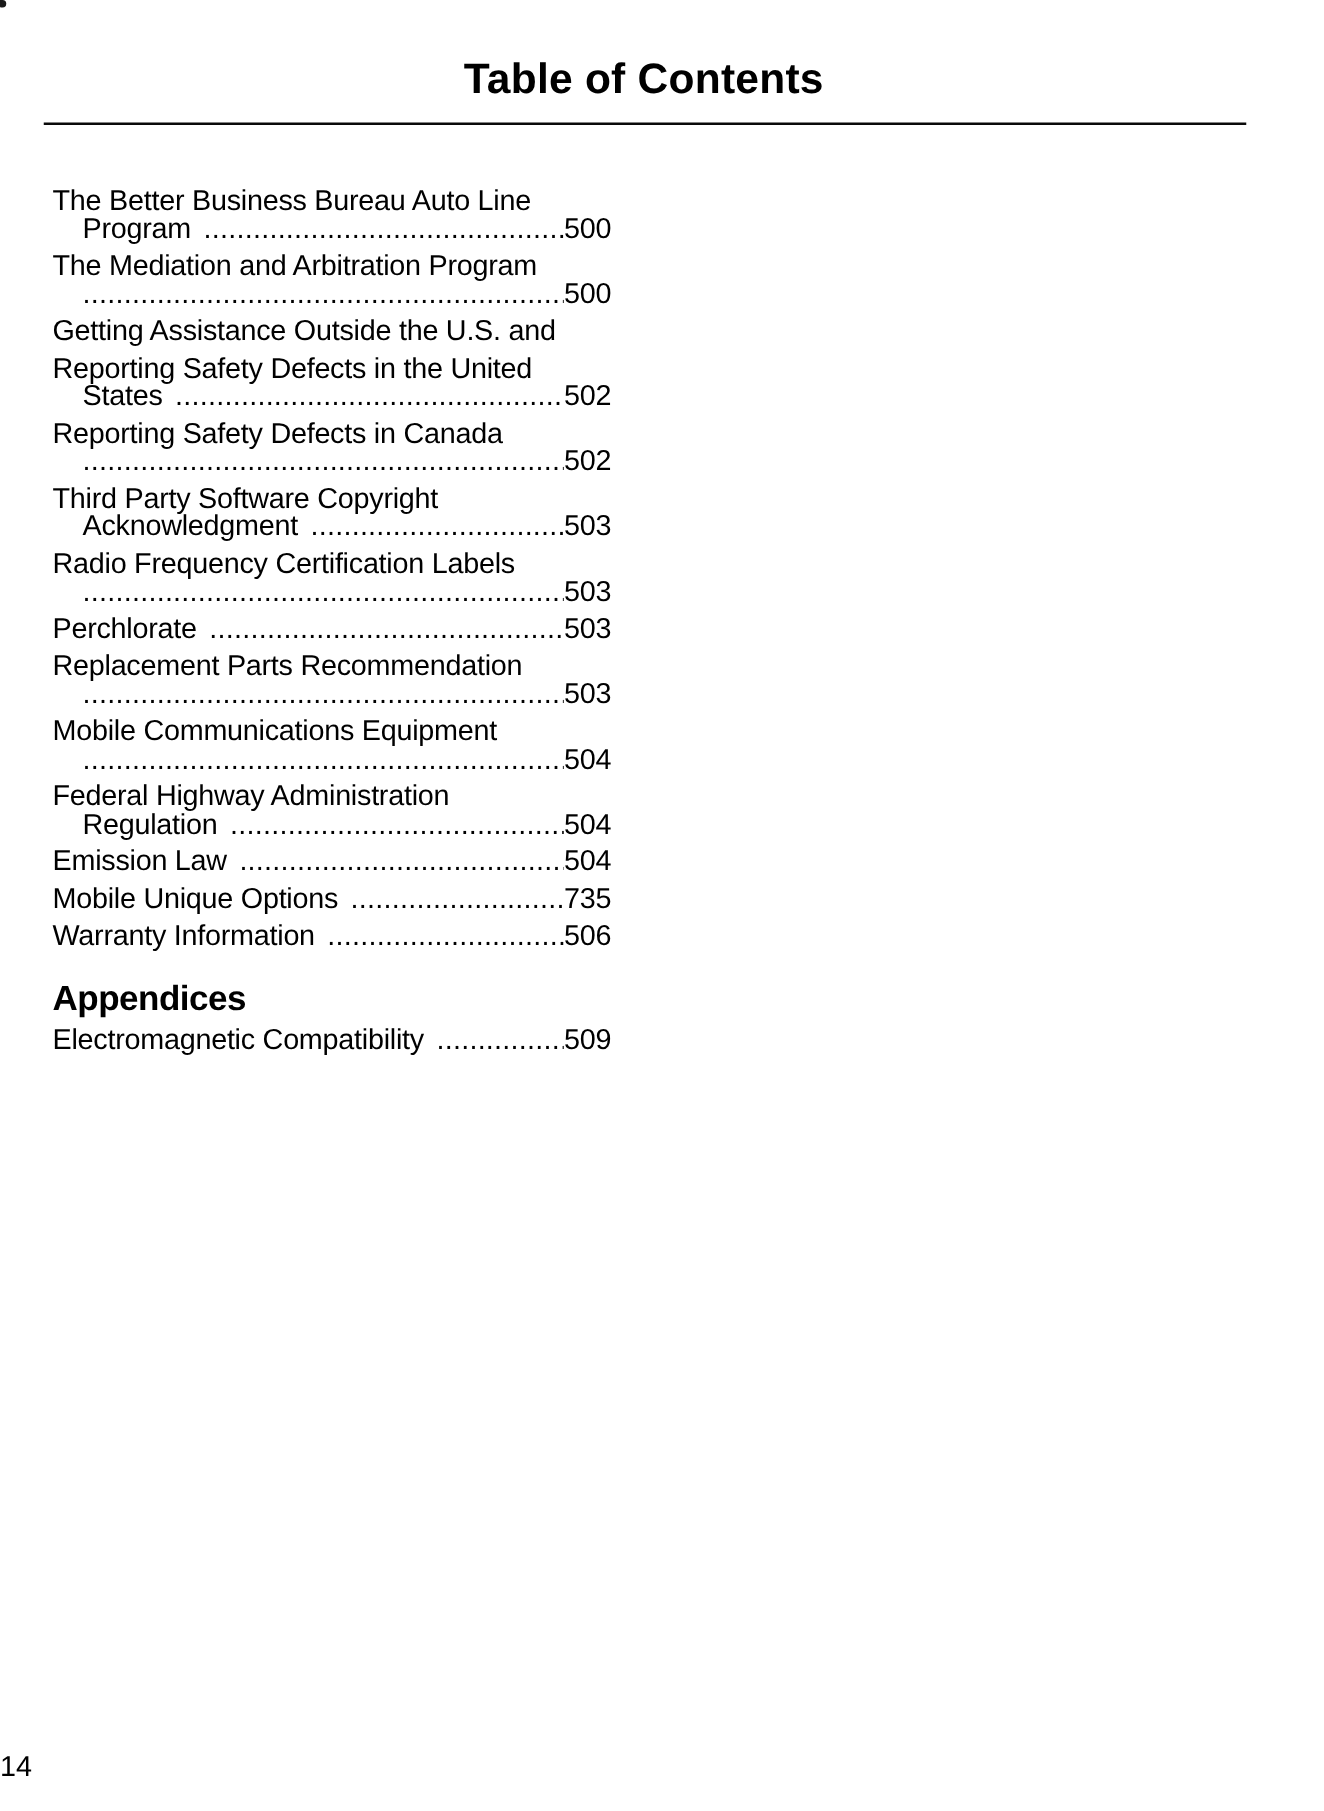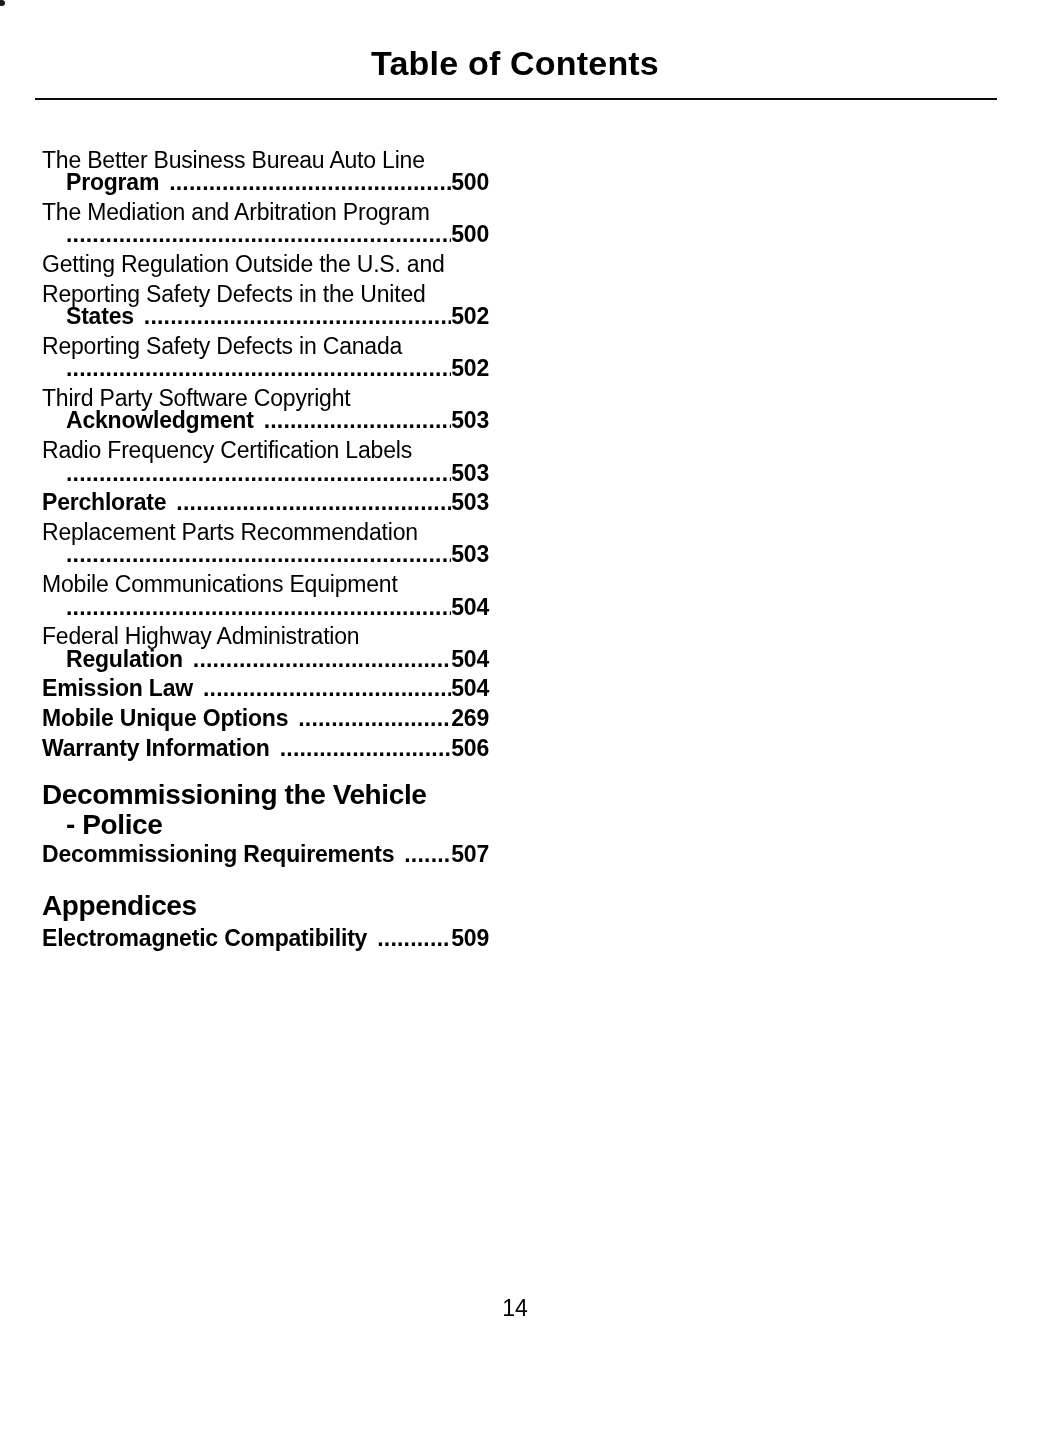--- a/index.html
+++ b/index.html
@@ -36,21 +36,20 @@
     width: 447px;
     font-size: 23px;
     letter-spacing: -0.2px;
   }
   .entry { margin-bottom: 7.5px; }
   .line1 { line-height: 22.3px; white-space: nowrap; }
   .leader {
     display: flex;
     align-items: baseline;
     line-height: 22.3px;
-    font-weight: bold;
   }
   .ind { padding-left: 24px; }
   .cont { flex: none; margin-right: 10px; white-space: nowrap; }
   .dots {
     flex: 1 1 auto;
     overflow: hidden;
     white-space: nowrap;
     min-width: 0;
   }
   .dots::before {
@@ -61,23 +60,23 @@
   .section-heading {
     font-weight: 700;
     font-size: 28px;
     line-height: 30px;
     letter-spacing: -0.4px;
     margin: 21px 0 3px 0;
   }
   .sec-appendices .section-heading { margin: 25px 0 6px 0; }
   .footer-pagenum {
     position: absolute;
-    top: 1297px; left: 0;
+    top: 1402px; left: 0;
     width: 1030px;
-    text-align: center;
+    text-align: left;
     font-size: 23px; line-height: 22.3px;
   }
 </style>
 </head>
 <body>
 
 <div class="artifact"></div>
 
 <div class="header">
   <h1 class="page-title">Table of Contents</h1>
@@ -97,21 +96,21 @@
 
   <div class="entry">
     <div class="line1">The Mediation and Arbitration Program</div>
     <div class="leader ind">
       <span class="dots"></span>
       <span class="pg">500</span>
     </div>
   </div>
 
   <div class="entry">
-    <div class="line1">Getting Regulation Outside the U.S. and</div>
+    <div class="line1">Getting Assistance Outside the U.S. and</div>
   </div>
 
   <div class="entry">
     <div class="line1">Reporting Safety Defects in the United</div>
     <div class="leader ind">
       <span class="cont">States</span>
       <span class="dots"></span>
       <span class="pg">502</span>
     </div>
   </div>
@@ -179,45 +178,32 @@
       <span class="cont">Emission Law</span>
       <span class="dots"></span>
       <span class="pg">504</span>
     </div>
   </div>
 
   <div class="entry">
     <div class="leader">
       <span class="cont">Mobile Unique Options</span>
       <span class="dots"></span>
-      <span class="pg">269</span>
+      <span class="pg">735</span>
     </div>
   </div>
 
   <div class="entry">
     <div class="leader">
       <span class="cont">Warranty Information</span>
       <span class="dots"></span>
       <span class="pg">506</span>
     </div>
   </div>
 
-  <div class="sec">
-    <div class="section-heading">
-      <div class="sh-line">Decommissioning the Vehicle</div>
-      <div class="sh-line ind">- Police</div>
-    </div>
-    <div class="entry">
-      <div class="leader">
-        <span class="cont">Decommissioning Requirements</span>
-        <span class="dots"></span>
-        <span class="pg">507</span>
-      </div>
-    </div>
-  </div>
 
   <div class="sec sec-appendices">
     <div class="section-heading">
       <div class="sh-line">Appendices</div>
     </div>
     <div class="entry">
       <div class="leader">
         <span class="cont">Electromagnetic Compatibility</span>
         <span class="dots"></span>
         <span class="pg">509</span>

